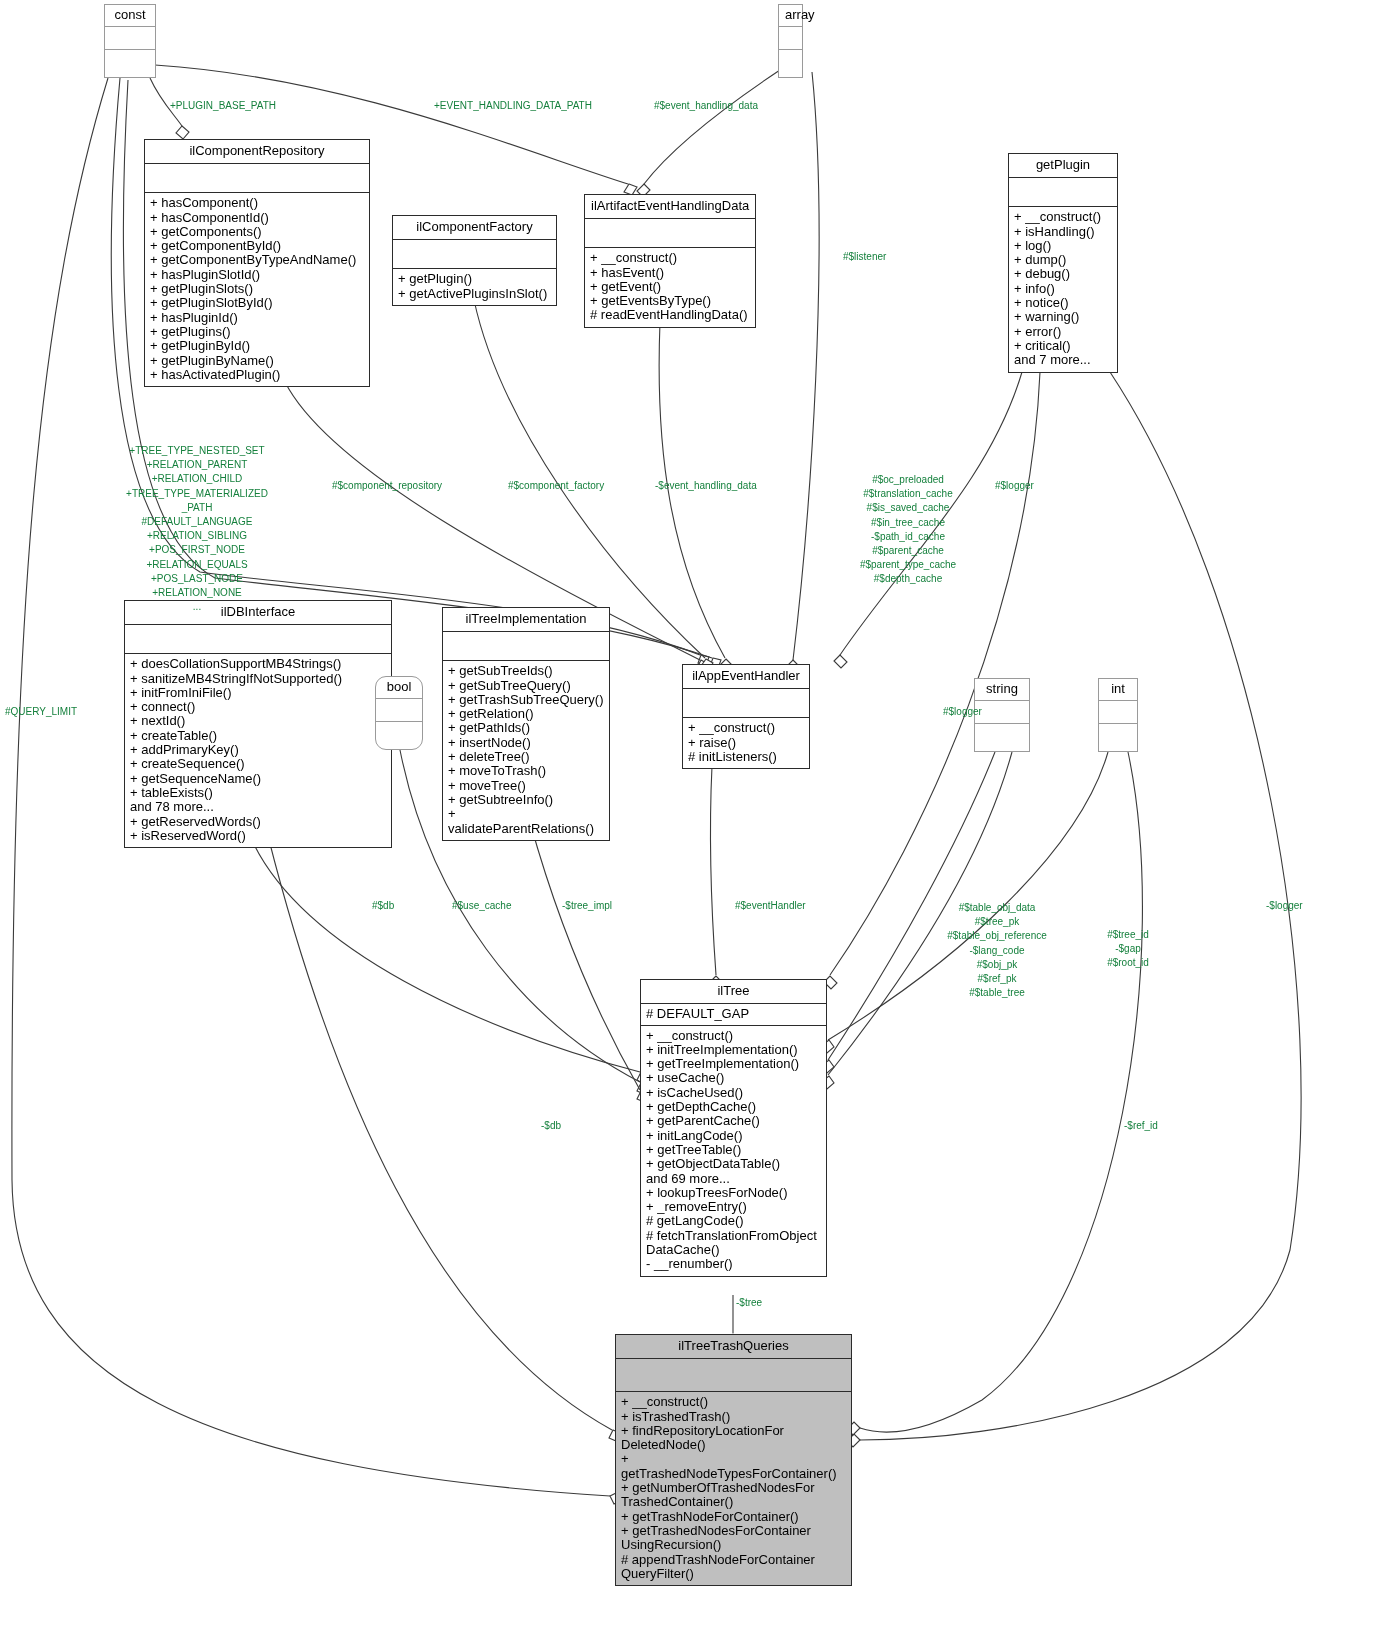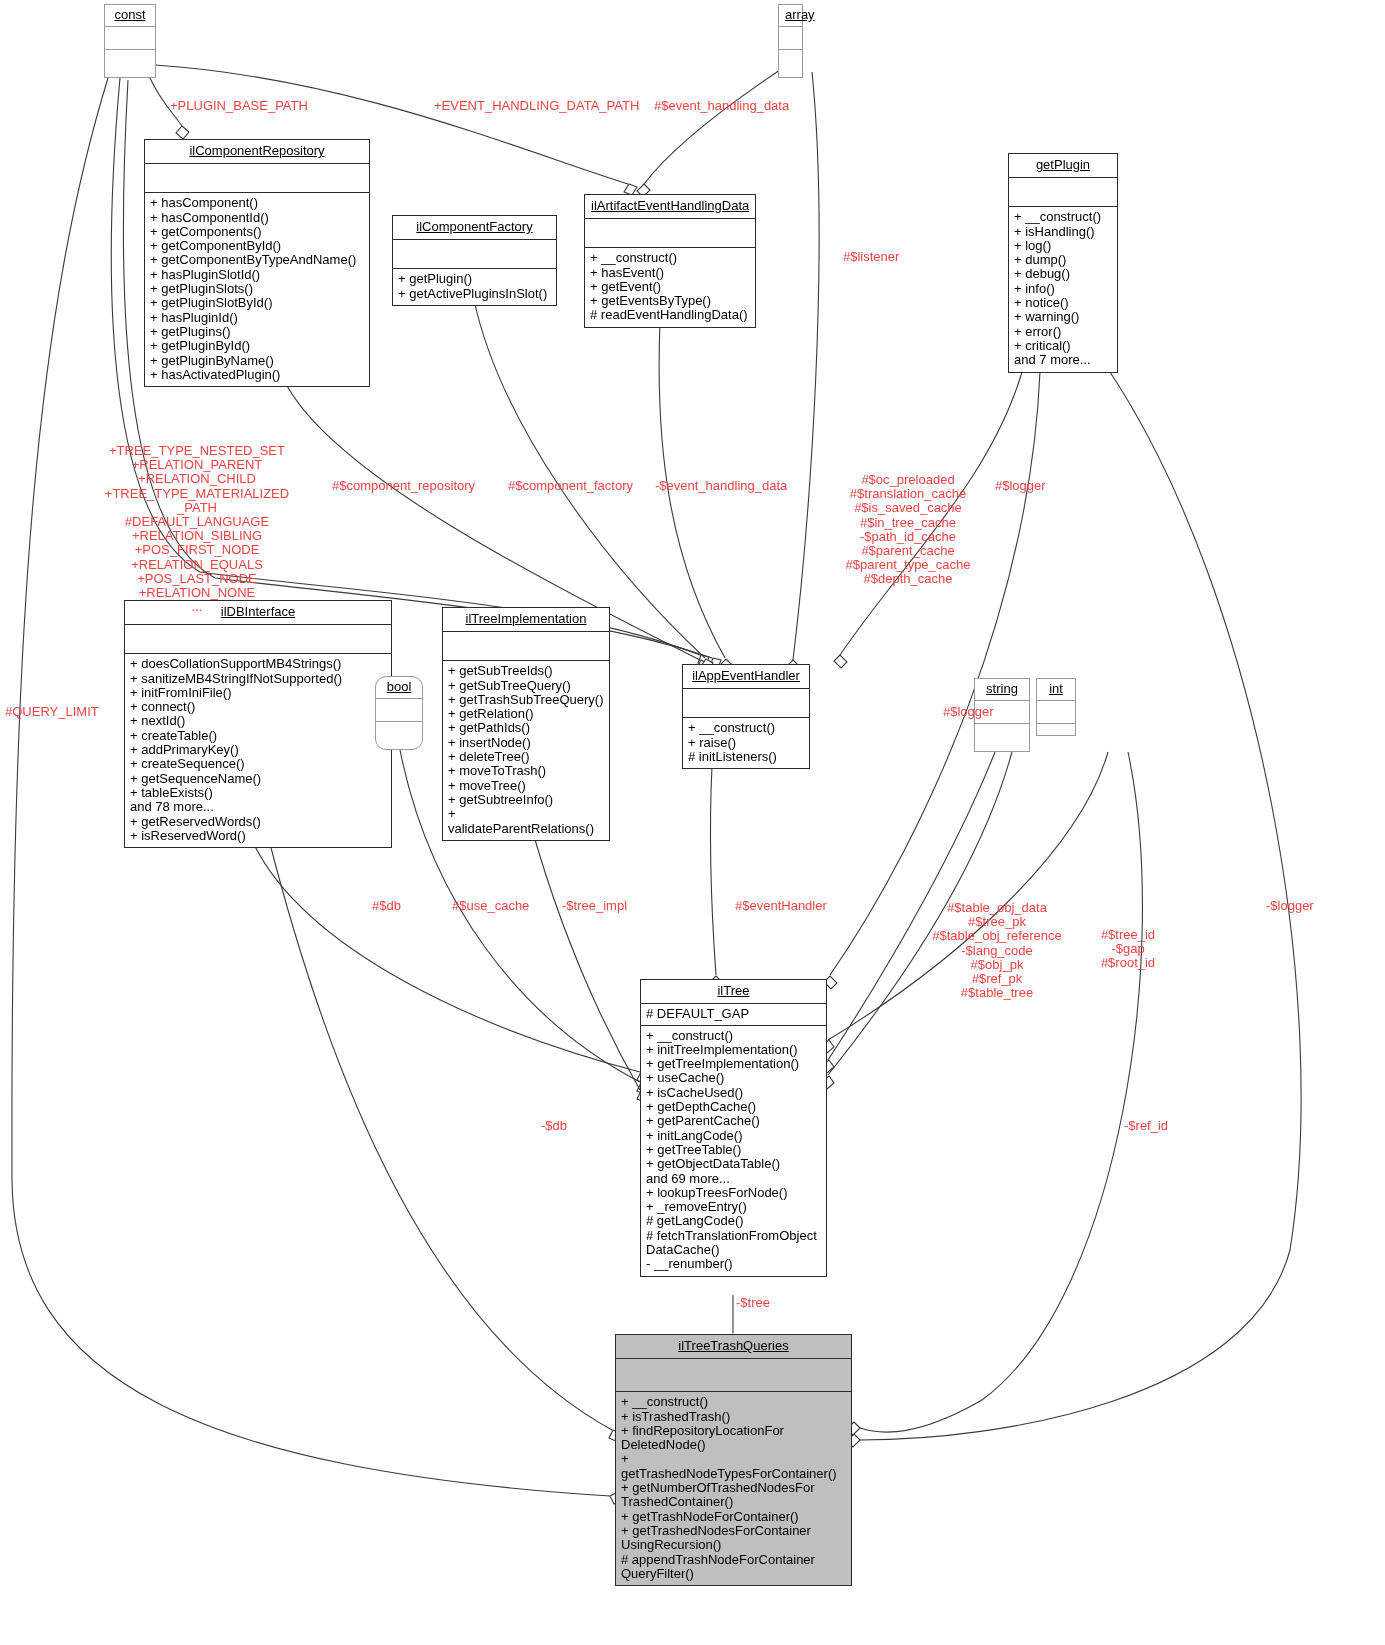--- a/index.html
+++ b/index.html
@@ -50,21 +50,20 @@
     border: 1px solid #9a9a9a;
   }
   .node.highlight {
     background: #bfbfbf;
   }
   .node .title {
     text-align: center;
     padding: 4px 6px 5px 6px;
     border-bottom: 1px solid #2b2b2b;
     white-space: nowrap;
-    text-decoration: underline;
   }
   .node.small .title {
     border-bottom: 1px solid #9a9a9a;
     padding: 3px 6px 4px 6px;
   }
   .node .attrs {
     border-bottom: 1px solid #2b2b2b;
     padding: 3px 5px;
     min-height: 14px;
   }
@@ -80,23 +79,23 @@
     min-height: 18px;
     padding: 2px 5px;
   }
   .node .row {
     white-space: pre-wrap;
   }
 
   
   .elabel {
     position: absolute;
-    font-size: 13px;
+    font-size: 10px;
     line-height: 14.2px;
-    color: #ef4444;
+    color: #15803d;
     white-space: pre;
     background: transparent;
   }
   .elabel.center { text-align: center; margin-top: 44px; }
   .elabel.left   { text-align: left; }
 </style>
 </head>
 <body>
 
 <div id="canvas">
@@ -297,21 +296,21 @@
       <div class="row"># initListeners()</div>
     </div>
   </div>
 
   <div class="node small" style="left:974px; top:678px; width:56px; height:74px;">
     <div class="title">string</div>
     <div class="attrs"></div>
     <div class="ops"></div>
   </div>
 
-  <div class="node small" style="left:1036px; top:678px; width:40px; height:58px;">
+  <div class="node small" style="left:1098px; top:678px; width:40px; height:74px;">
     <div class="title">int</div>
     <div class="attrs"></div>
     <div class="ops"></div>
   </div>
 
   <div class="node" style="left:640px; top:979px; width:187px;">
     <div class="title">ilTree</div>
     <div class="attrs">
       <div class="row"># DEFAULT_GAP</div>
     </div>

